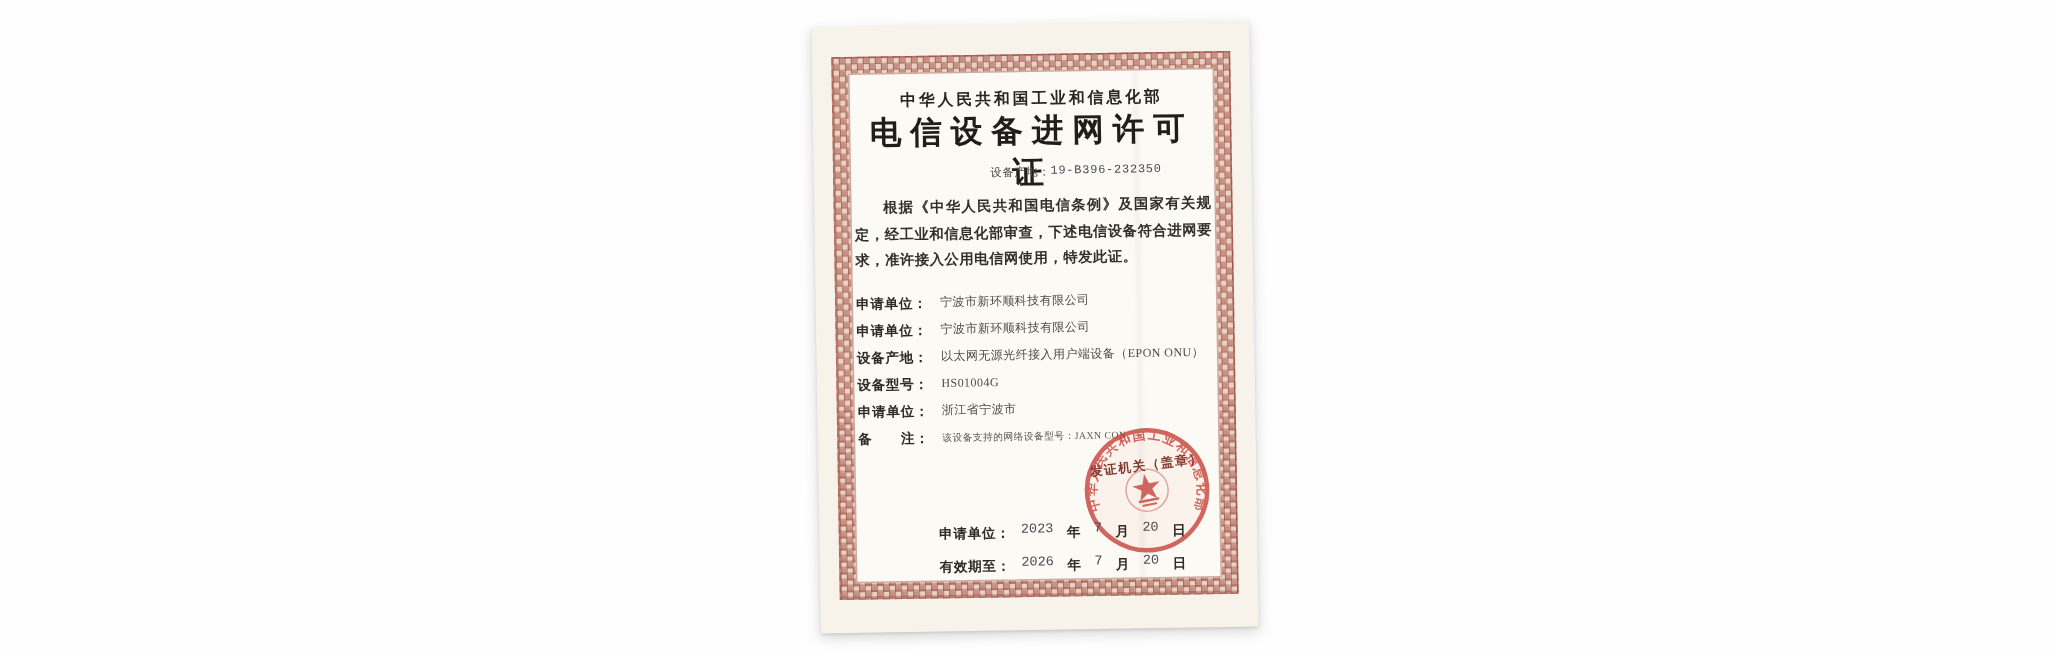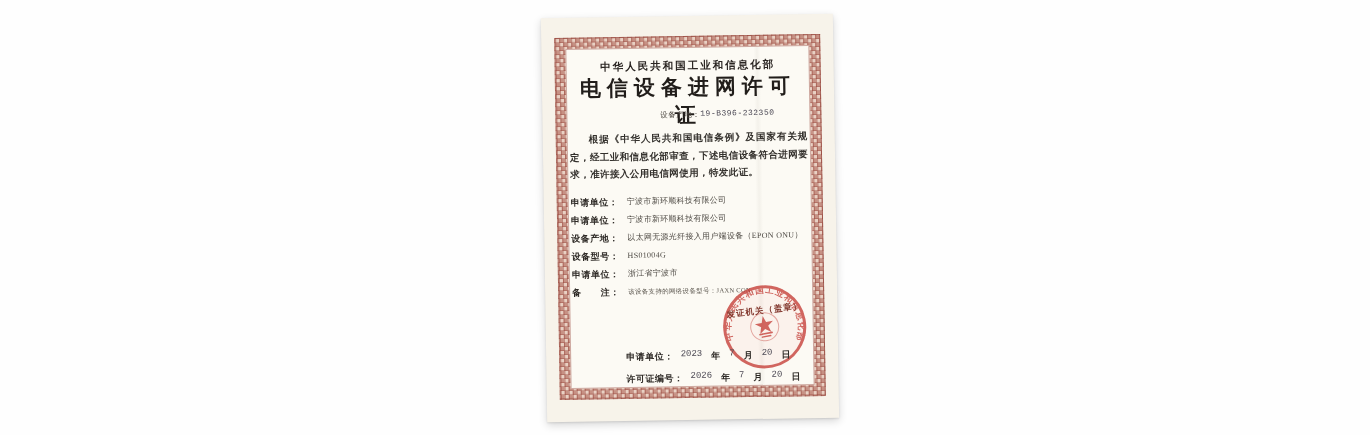--- a/index.html
+++ b/index.html
@@ -147,21 +147,21 @@
       <span class="date-label">申请单位：</span>
       <span class="d-num">2023</span>
       <span class="d-unit">年</span>
       <span class="d-num">7</span>
       <span class="d-unit">月</span>
       <span class="d-num">20</span>
       <span class="d-unit">日</span>
     </div>
 
     <div class="date-row expiry">
-      <span class="date-label">许可证编号：</span>
+      <span class="date-label">有效期至：</span>
       <span class="d-num">2026</span>
       <span class="d-unit">年</span>
       <span class="d-num">7</span>
       <span class="d-unit">月</span>
       <span class="d-num">20</span>
       <span class="d-unit">日</span>
     </div>
 
   </div>
 </div>

